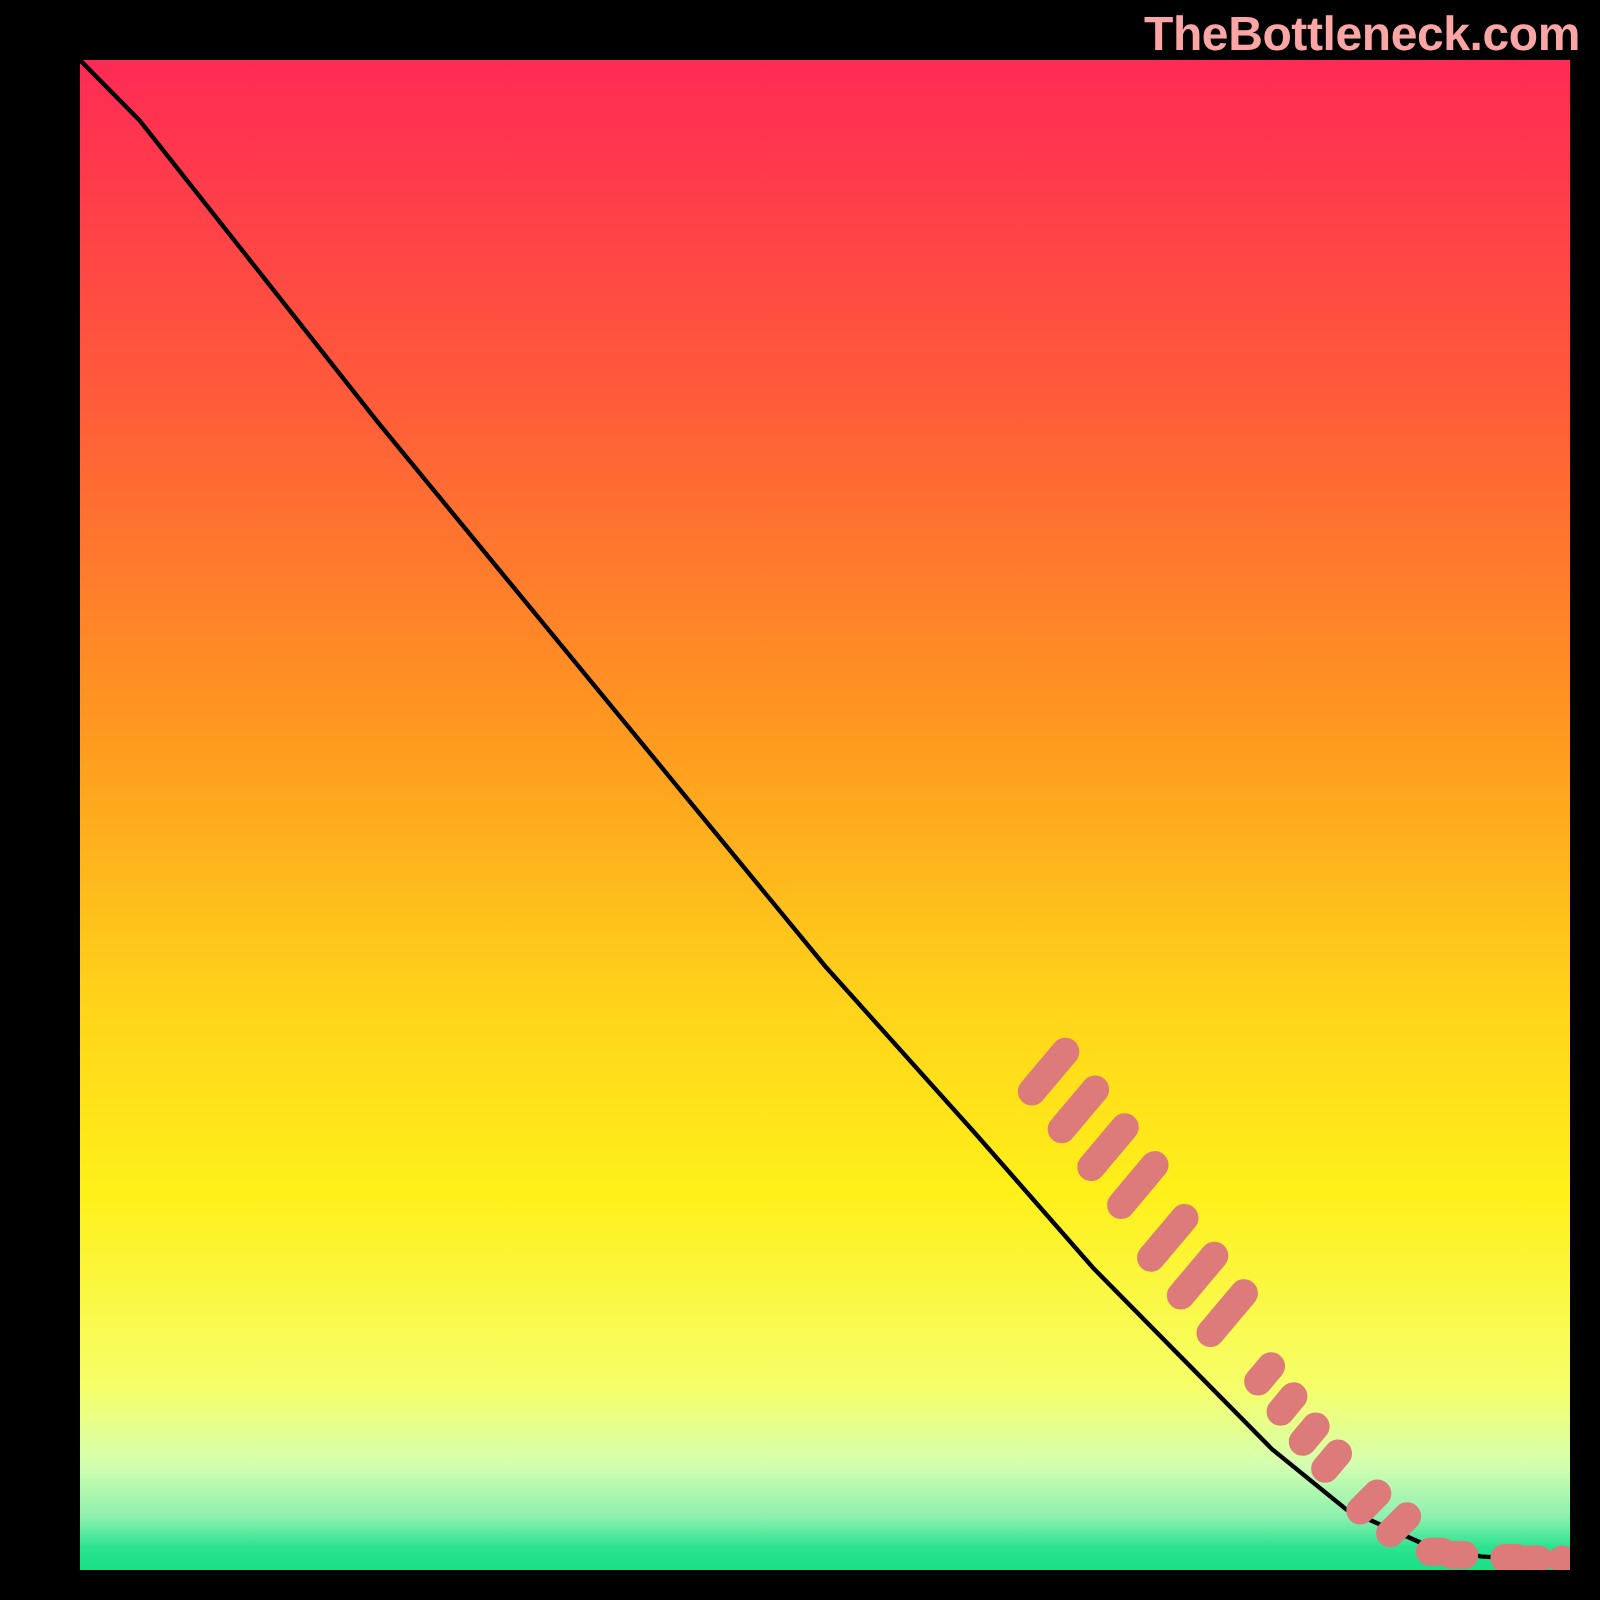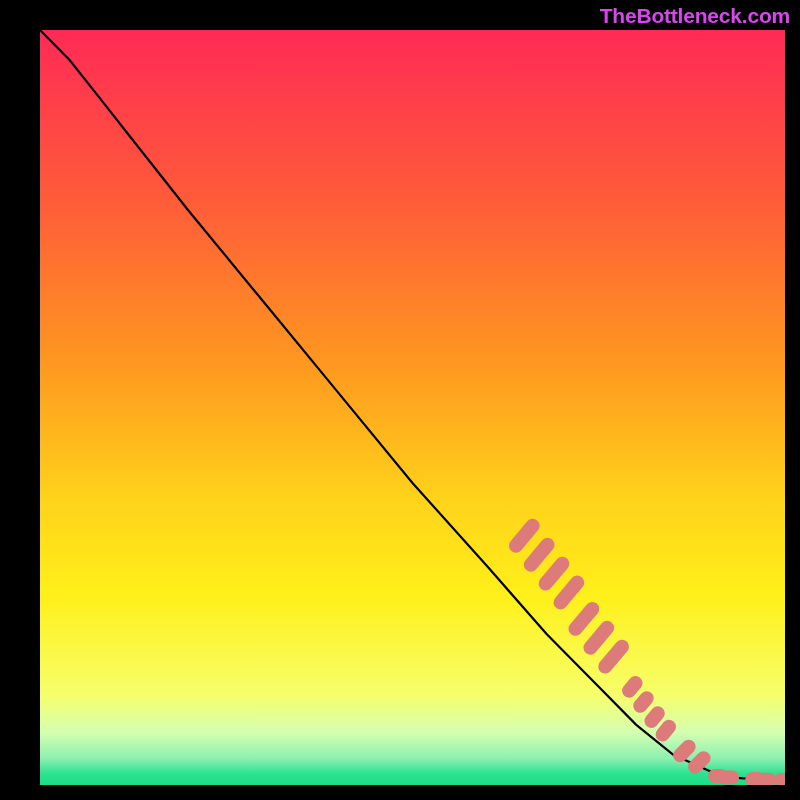--- a/index.html
+++ b/index.html
@@ -14,22 +14,22 @@
   .frame {
     position: relative;
     width: 800px;
     height: 800px;
     background: #000;
   }
   .watermark {
     position: absolute;
     top: 4px;
     right: 10px;
-    color: #d946ef;
-    font-size: 21px;
+    color: #fca5a5;
+    font-size: 24px;
     font-weight: 600;
     letter-spacing: -0.2px;
     z-index: 10;
   }
   svg {
     position: absolute;
     left: 0;
     top: 0;
   }
 </style>

